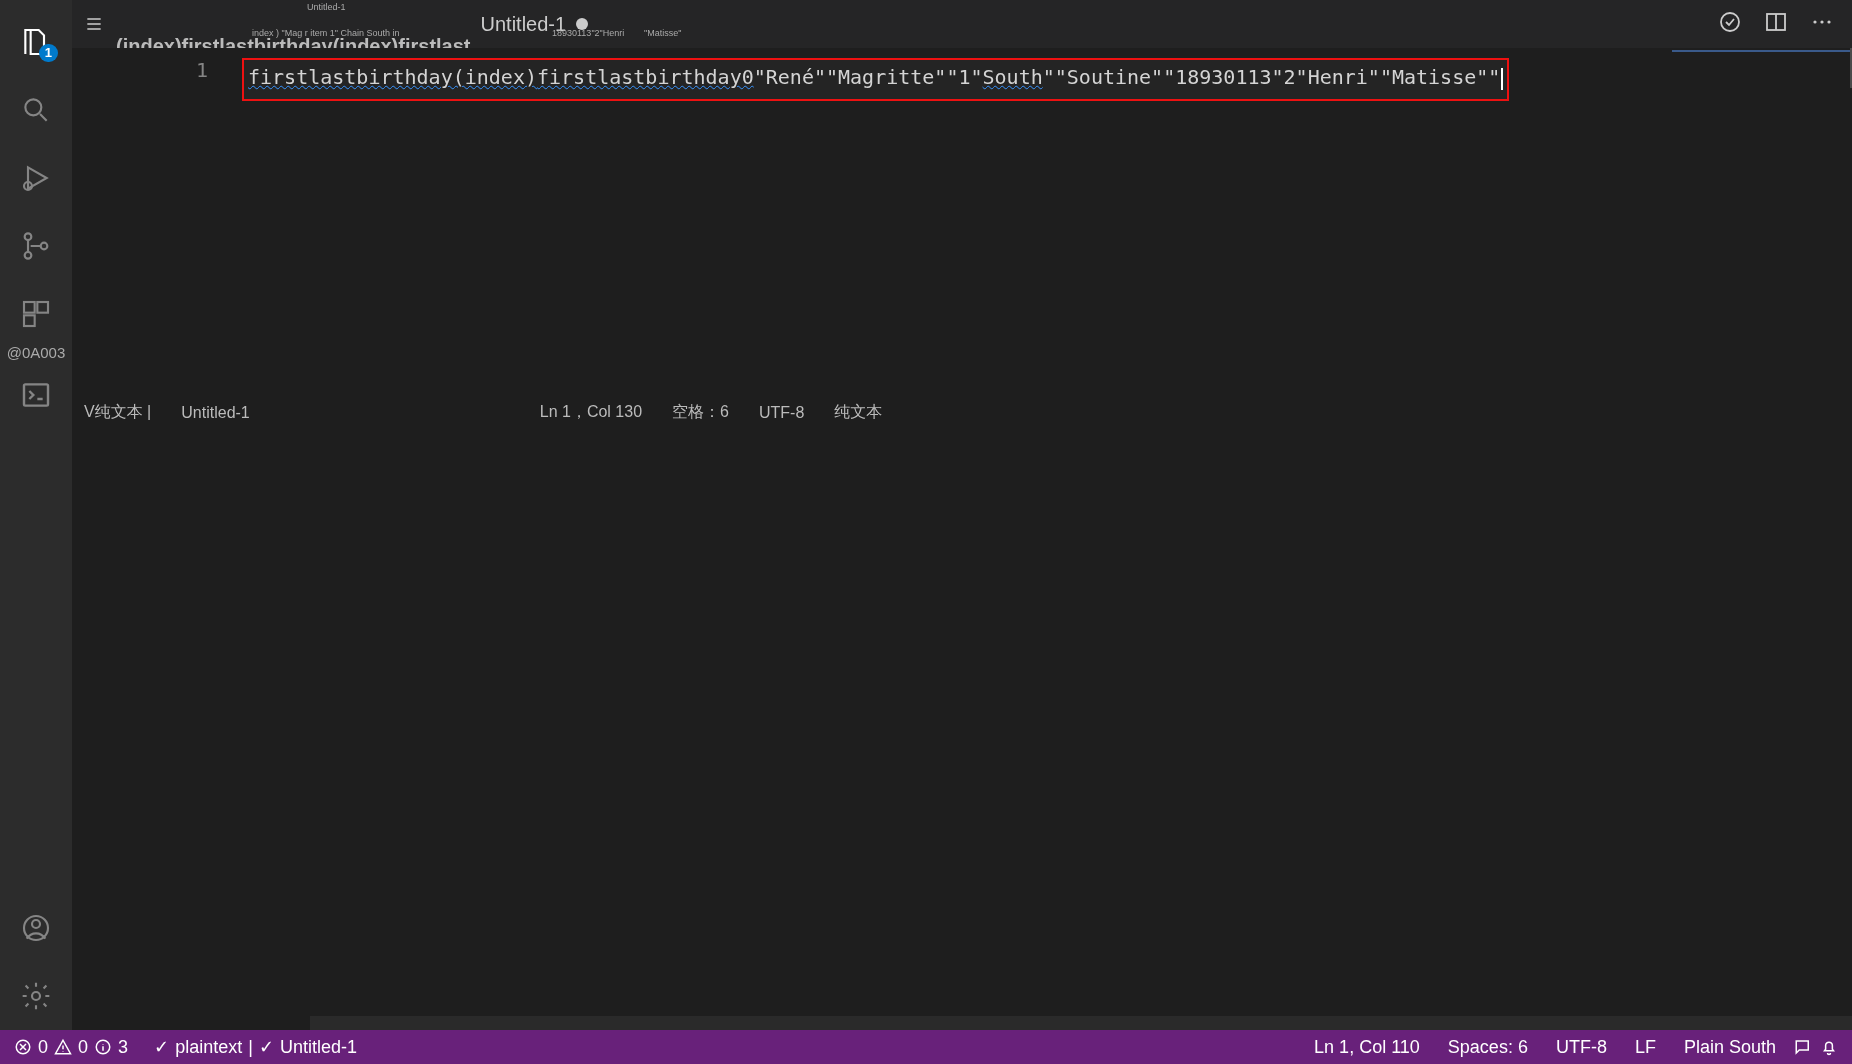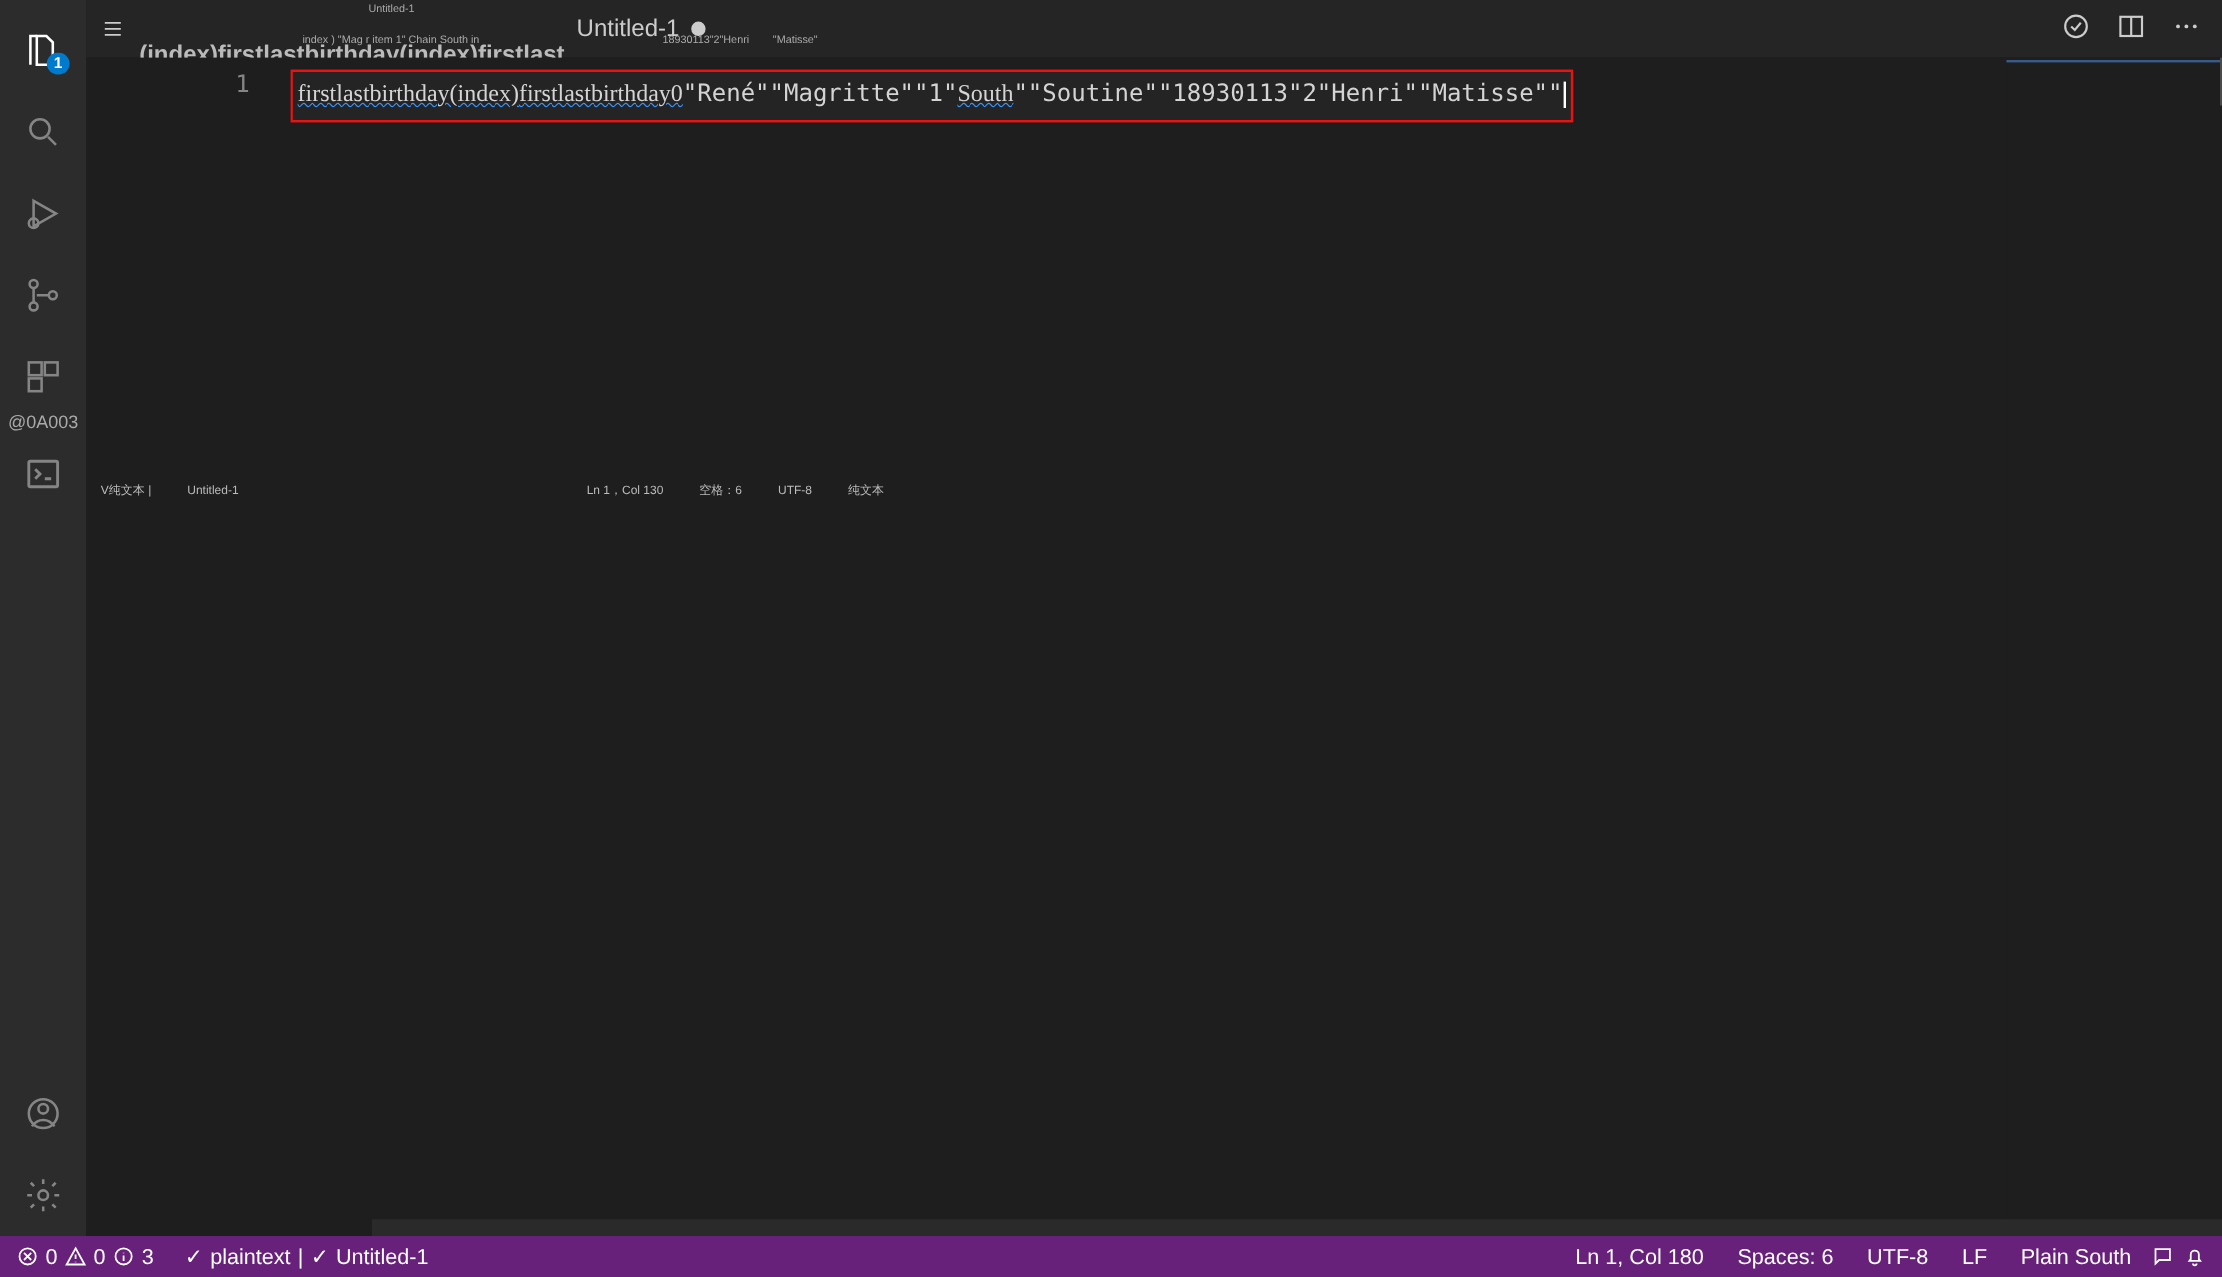--- a/index.html
+++ b/index.html
@@ -28,24 +28,24 @@
   .tab-tiny.t2 { left:180px; top:28px; }
   .tab-tiny.t3 { left:480px; top:28px; }
   .tab-tiny.t4 { left:572px; top:28px; }
   .tab-right { margin-left:auto; display:flex; align-items:center; gap:22px; padding-right:18px; color:#ccc; }
   .tab-right svg { width:24px; height:24px; }
   
   .editor-body { flex:1; display:flex; background:#1e1e1e; position:relative; min-height:0; }
   .gutter { width:170px; text-align:right; padding-right:34px; color:#858585; font-family: "Menlo","Consolas",monospace; font-size:20px; padding-top:10px; }
   .code-area { flex:1; font-family:"Menlo","Consolas",monospace; font-size:20px; color:#d4d4d4; padding-top:10px; padding-right:10px; white-space:pre; overflow:hidden; }
   .code-line { border:2px solid #e11; background:rgba(120,120,120,0.08); padding:4px 4px 8px 4px; display:inline-block; line-height:1.35; }
-  .squiggle { text-decoration: underline wavy #3794ff; text-decoration-thickness:1px;font-family:Liberation Serif, serif; }
+  .squiggle { text-decoration: underline wavy #3794ff; text-decoration-thickness:1px; }
   .cursor { display:inline-block; width:2px; height:22px; background:#fff; vertical-align:middle; margin-left:1px; }
   
-  .inner-status { position:absolute; left:12px; top:354px; display:flex; gap:30px; font-size:10px; color:#bbb; align-items:center; }
+  .inner-status { position:absolute; left:12px; top:354px; display:flex; gap:30px; font-size:16px; color:#bbb; align-items:center; }
   .inner-status span { white-space:nowrap; }
   
   .minimap { width:180px; background:#1e1e1e; position:relative; }
   .minimap-top { position:absolute; top:2px; left:0; right:0; height:2px; background:#3a5a8a; }
   .minimap-scroll-ind { position:absolute; top:0; right:-2px; width:4px; height:40px; background:#4a4a4a; }
   
   .h-scroll { height:14px; background:#1e1e1e; display:flex; }
   .h-scroll .pad-left { width:238px; }
   .h-scroll .track { flex:1; background:#2a2a2a; position:relative; }
   
@@ -207,21 +207,21 @@
         </svg>
       <span>3</span>
     </div>
     <div class="grp" style="margin-left:18px">
       <span class="chk">plaintext</span>
       <span>|</span>
       <span class="chk">Untitled-1</span>
     </div>
 
     <div class="push"></div>
-    <div class="item">Ln 1, Col 180</div>
+    <div class="item">Ln 1, Col 110</div>
     <div class="item">Spaces: 6</div>
     <div class="item">UTF-8</div>
     <div class="item">LF</div>
     <div class="item">Plain South</div>
     <div class="grp">
       <svg viewBox="0 0 24 24" fill="none" stroke="currentColor" stroke-width="2">
           <path d="M3 20l4-4h12V4H3z"></path>
         </svg>
     </div>
     <div class="grp">

